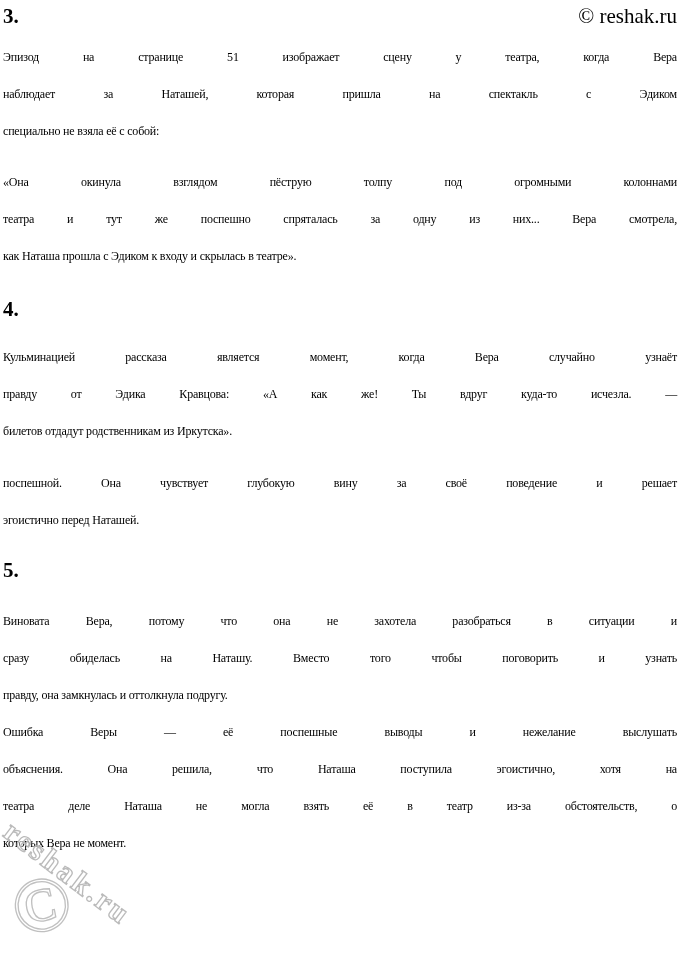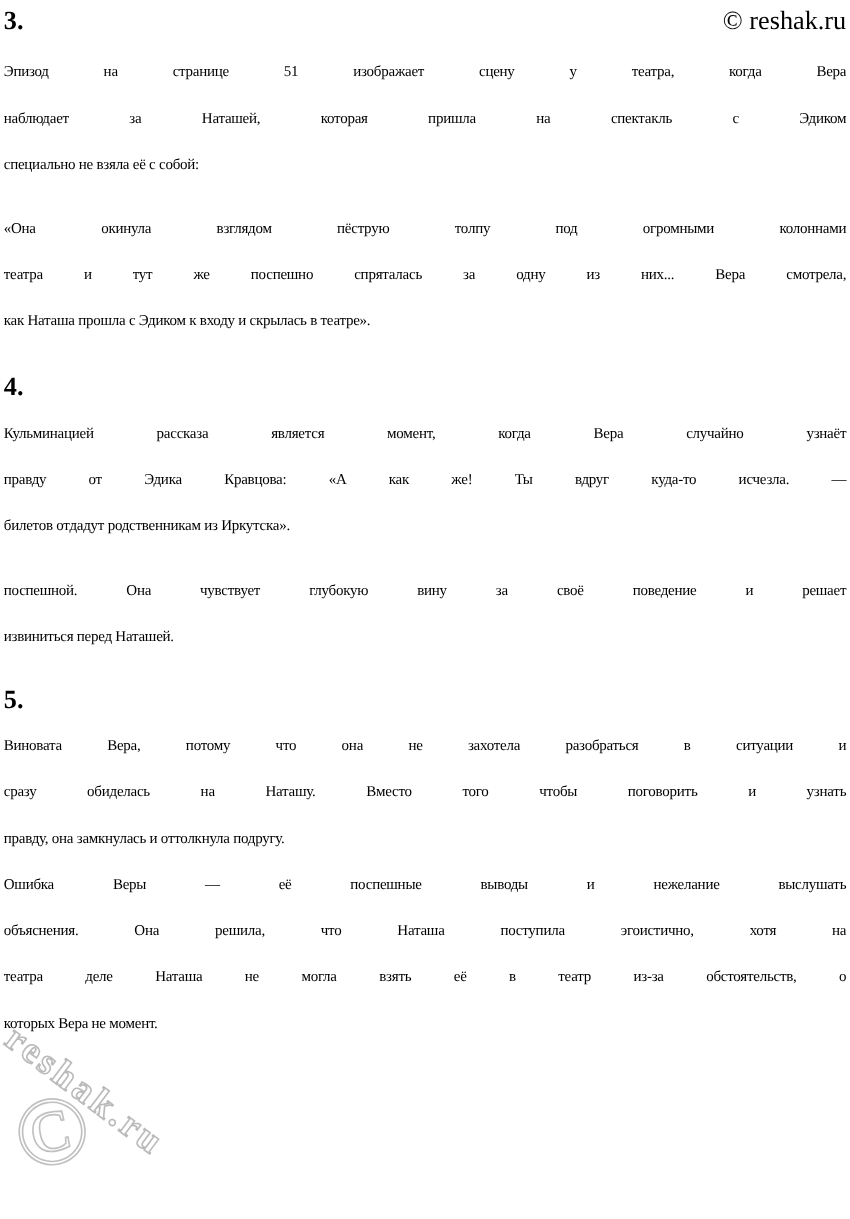--- a/index.html
+++ b/index.html
@@ -46,24 +46,24 @@
     letter-spacing: -0.2px;
     white-space: normal;
   }
   .j    { text-align: justify; text-align-last: justify; }
   .last { text-align: center;    text-align-last: left; }
 
   
   .p1 { margin-top: 9px;  }
   .p2 { margin-top: 14px; }
   .h4 { margin-top: 16px; }
-  .p3 { }
+  .p3 { margin-top: 11px; }
   .p4 { margin-top: 15px; }
   .h5 { margin-top: 13px; }
-  .p5 { }
+  .p5 { margin-top: 14px; }
   .p6 { margin-top: 0;    }
 
   
   .wm-diag {
     position: absolute;
     left: 18px;
     top: 814px;
     z-index: 5;
     font-size: 30px;
     font-weight: 700;
@@ -113,21 +113,21 @@
   <div class="heading h4">4.</div>
 
   <div class="para p3">
     <div class="ln j">Кульминацией рассказа является момент, когда Вера случайно узнаёт</div>
     <div class="ln j">правду от Эдика Кравцова: «А как же! Ты вдруг куда-то исчезла. —</div>
     <div class="ln last">билетов отдадут родственникам из Иркутска».</div>
   </div>
 
   <div class="para p4">
     <div class="ln j">поспешной. Она чувствует глубокую вину за своё поведение и решает</div>
-    <div class="ln last">извиниться перед Наташей.</div>
+    <div class="ln last">эгоистично перед Наташей.</div>
   </div>
 
   <div class="heading h5">5.</div>
 
   <div class="para p5">
     <div class="ln j">Виновата Вера, потому что она не захотела разобраться в ситуации и</div>
     <div class="ln j">сразу обиделась на Наташу. Вместо того чтобы поговорить и узнать</div>
     <div class="ln last">правду, она замкнулась и оттолкнула подругу.</div>
   </div>
 

